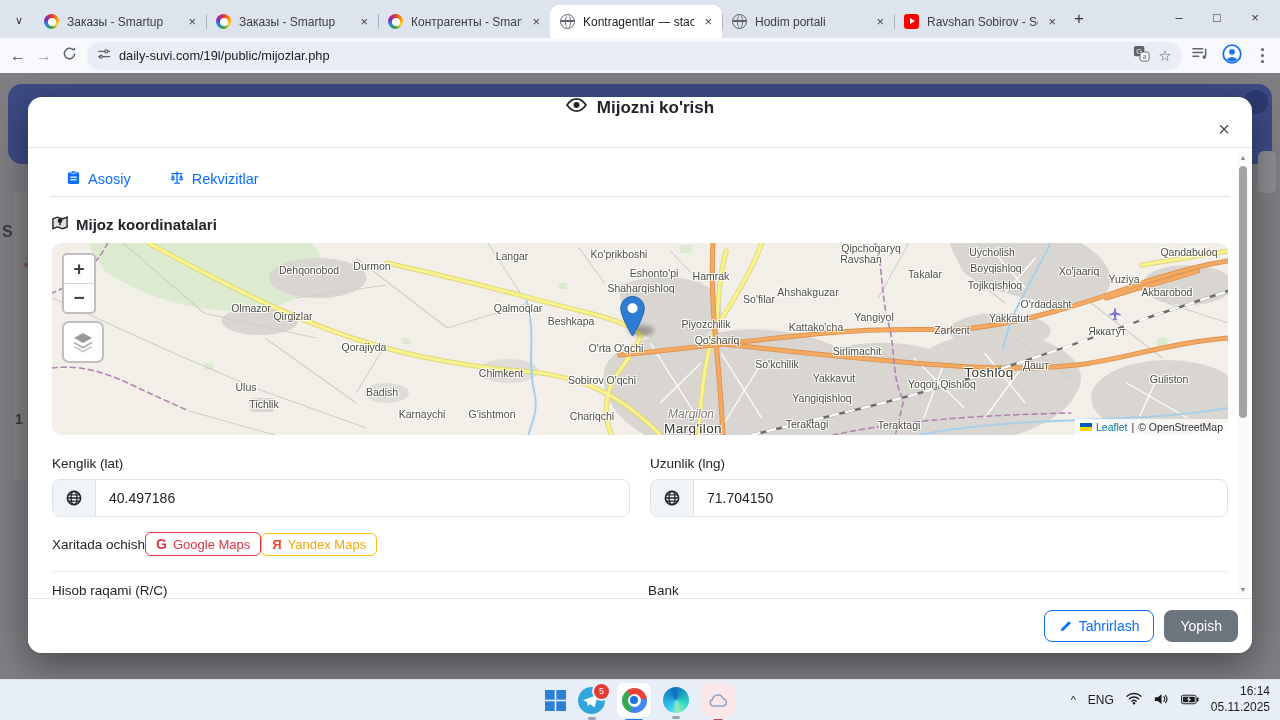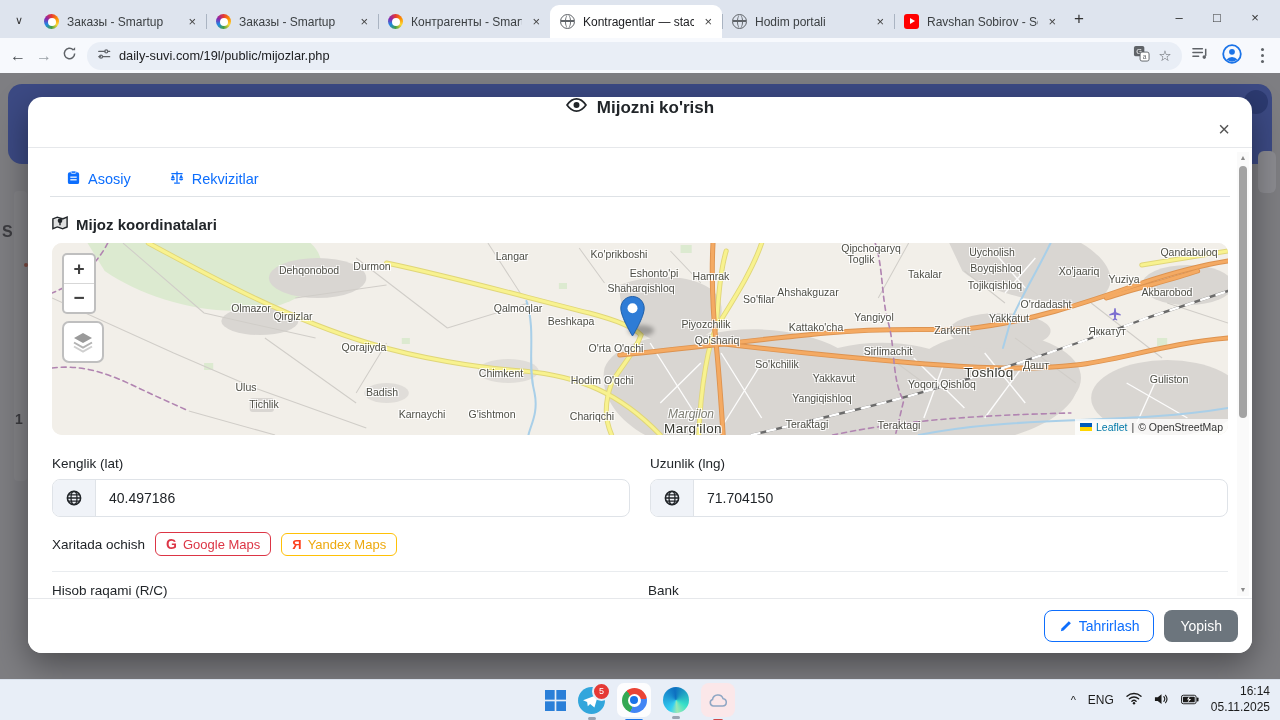--- a/index.html
+++ b/index.html
@@ -70,21 +70,21 @@
   .marker{position:absolute;left:568px;top:53px;}
   .marker-shadow{position:absolute;left:576px;top:82px;width:26px;height:11px;background:rgba(0,0,0,.28);border-radius:50%;filter:blur(2px);}
   .plane{position:absolute;left:1056px;top:64px;color:#7d6fd0;}
   
   .fields-row{display:flex;gap:20px;margin-top:21px;}
   .fcol{flex:1;}
   .flabel{display:block;font-size:13.5px;color:#212529;margin-bottom:8px;}
   .igroup{display:flex;height:36px;border:1px solid #dfe3e8;border-radius:8px;overflow:hidden;background:#fff;}
   .iaddon{width:42px;background:#f0f3f8;border-right:1px solid #dfe3e8;display:flex;align-items:center;justify-content:center;}
   .ival{font-size:14px;color:#212529;line-height:36px;padding-left:13px;flex:1;}
-  .openmap-row{display:flex;align-items:center;gap:10px;margin-top:15px;}
+  .openmap-row{display:flex;align-items:center;margin-top:15px;}
   .btn-map{display:flex;align-items:center;gap:6px;font-size:13px;padding:3px 10px;border-radius:6px;background:#fff;}
   .btn-gmaps{border:1px solid #dc3545;color:#dc3545;}
   .btn-gmaps b{font-size:14px;}
   .btn-ymaps{border:1px solid #ffc107;color:#eda90e;}
   .btn-ymaps b{color:#fc3f1d;font-size:13px;}
   .m-hr{border:none;border-top:1px solid #e9ecef;margin:15px 0 11px;}
   .bottom-labels{display:flex;gap:16px;}
   .partial-row{display:flex;gap:16px;margin-top:7px;}
   .partial-row .igroup{height:9px;flex:1;border-radius:8px 8px 0 0;border-bottom:none;}
   .partial-row .iaddon{height:9px;}
@@ -347,21 +347,21 @@
 
         <div style="position:absolute;inset:0;">
             <span class="mlabel" style="left: 257px; top: 27px;">Dehqonobod</span>
             <span class="mlabel" style="left: 320px; top: 23px;">Durmon</span>
             <span class="mlabel" style="left: 460px; top: 13px;">Langar</span>
             <span class="mlabel" style="left: 567px; top: 11px;">Ko'prikboshi</span>
             <span class="mlabel" style="left: 602px; top: 30px;">Eshonto'pi</span>
             <span class="mlabel" style="left: 589px; top: 45px;">Shaharqishloq</span>
             <span class="mlabel" style="left: 659px; top: 33px;">Hamrak</span>
             <span class="mlabel" style="left: 819px; top: 5px;">Qipchoqaryq</span>
-            <span class="mlabel" style="left: 809px; top: 16px;">Toglik</span>
+            <span class="mlabel" style="left: 809px; top: 16px;">Ravshan</span>
             <span class="mlabel" style="left: 873px; top: 31px;">Takalar</span>
             <span class="mlabel" style="left: 940px; top: 9px;">Uycholish</span>
             <span class="mlabel" style="left: 944px; top: 25px;">Boyqishloq</span>
             <span class="mlabel" style="left: 943px; top: 42px;">Tojikqishloq</span>
             <span class="mlabel" style="left: 1027px; top: 28px;">Xo'jaariq</span>
             <span class="mlabel" style="left: 1072px; top: 36px;">Yuziya</span>
             <span class="mlabel" style="left: 1137px; top: 9px;">Qandabuloq</span>
             <span class="mlabel" style="left: 1115px; top: 49px;">Akbarobod</span>
             <span class="mlabel" style="left: 994px; top: 61px;">O'rdadasht</span>
             <span class="mlabel" style="left: 957px; top: 75px;">Yakkatut</span>
@@ -379,29 +379,29 @@
             <span class="mlabel" style="left: 519px; top: 78px;">Beshkapa</span>
             <span class="mlabel" style="left: 312px; top: 104px;">Qorajiyda</span>
             <span class="mlabel" style="left: 194px; top: 144px;">Ulus</span>
             <span class="mlabel" style="left: 212px; top: 161px;">Tichlik</span>
             <span class="mlabel" style="left: 330px; top: 149px;">Badish</span>
             <span class="mlabel" style="left: 370px; top: 171px;">Karnaychi</span>
             <span class="mlabel" style="left: 298px; top: 189px; margin-top: 40px;">Bo'ston</span>
             <span class="mlabel" style="left: 449px; top: 130px;">Chimkent</span>
             <span class="mlabel" style="left: 440px; top: 171px;">G'ishtmon</span>
             <span class="mlabel" style="left: 540px; top: 173px;">Chariqchi</span>
-            <span class="mlabel" style="left: 550px; top: 137px;">Hodim O'qchi</span>
+            <span class="mlabel" style="left: 550px; top: 137px;">Sobirov O'qchi</span>
             <span class="mlabel" style="left: 560px; top: 105px; padding-left: 8px;">O'rta O'qchi</span>
             <span class="mlabel" style="left: 654px; top: 81px;">Piyozchilik</span>
             <span class="mlabel" style="left: 665px; top: 97px;">Qo'shariq</span>
             <span class="mlabel" style="left: 707px; top: 56px;">So'filar</span>
             <span class="mlabel" style="left: 756px; top: 49px;">Ahshakguzar</span>
             <span class="mlabel" style="left: 764px; top: 84px;">Kattako'cha</span>
             <span class="mlabel" style="left: 725px; top: 121px;">So'kchilik</span>
-            <span class="mlabel" style="left: 805px; top: 108px; margin-left: 31px;">Sirlimachit</span>
+            <span class="mlabel" style="left: 805px; top: 108px;">Sirlimachit</span>
             <span class="mlabel" style="left: 782px; top: 135px;">Yakkavut</span>
             <span class="mlabel" style="left: 770px; top: 155px;">Yangiqishloq</span>
             <span class="mlabel city" style="left: 937px; top: 129px;">Toshloq</span>
             <span class="mlabel italic" style="left: 639px; top: 171px;">Margilon</span>
             <span class="mlabel city" style="left: 641px; top: 185px;">Marg'ilon</span>
           </div>
 
         <span class="plane">
           <svg width="14" height="14" viewBox="0 0 16 16">
               <path d="M8 1l1.2 5L15 8l-5.8 2L8 15l-1.2-5L1 8l5.8-2z" fill="none"></path>

